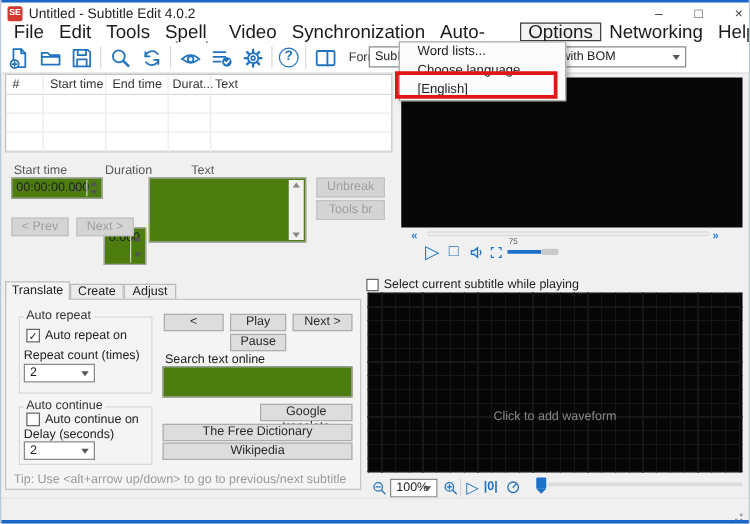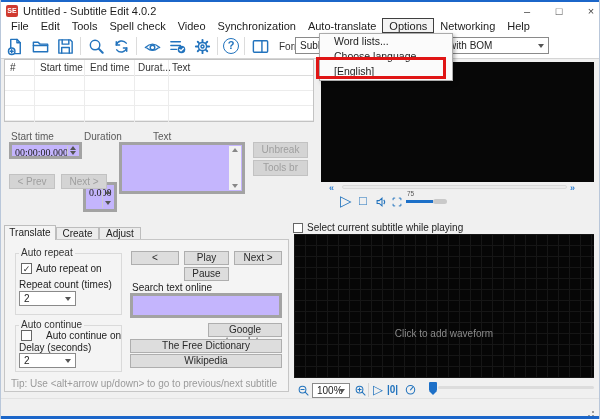--- a/index.html
+++ b/index.html
@@ -9,42 +9,42 @@
          border-left:1px solid #b9c7da; border-right:1px solid #b9c7da;padding-left:36px; }
   .abs { position:absolute; }
   .topline { left:0; top:0; width:600px; height:2px; background:#1b66c9; }
   .bottomline { left:0; top:416px; width:600px; height:3px; background:#1b66c9; }
   .titlebar { left:0; top:2px; width:600px; height:16px; background:#ffffff; }
   .appicon { left:5px; top:3px; width:12px; height:12px; background:#d03a30; color:#fff;
              font-size:7px; font-weight:bold; text-align:center; line-height:12px; border-radius:2px; }
   .apptitle { left:22px; top:3px; font-size:11px; color:#1c1c1c; }
   .winbtn { top:2px; width:28px; height:15px; text-align:center; line-height:14px; color:#444; font-size:11px; }
   .menubar { left:0; top:18px; width:600px; height:16px; background:#ffffff; display:flex; padding-left:4px; }
-  .menuitem { padding:1px 6px 0 6px; height:15px; line-height:14px; font-size:11px; color:#1c1c1c; }
+  .menuitem { padding:1px 6px 0 6px; height:15px; line-height:14px; font-size:15px; color:#1c1c1c; }
   .menuitem.open { border:1px solid #404040; background:#f4f4f4; padding-top:0; }
   .toolbar { left:0; top:34px; width:600px; height:25px; background:#ffffff; border-bottom:1px solid #d5d5d5;
              display:flex; align-items:center; padding-left:4px; gap:5px; }
   .ticon { width:20px; height:20px; display:flex; align-items:center; justify-content:center; }
   .ticon svg { width:19px; height:19px; stroke:#2273bd; fill:none; stroke-width:1.5; stroke-linecap:round; stroke-linejoin:round; }
   .tsep { width:1px; height:18px; background:#dcdcdc; }
   .helpcircle { width:16px; height:16px; border:1.7px solid #2273bd; border-radius:50%; color:#2273bd;
                 font-weight:bold; font-size:11px; text-align:center; line-height:13px; }
   .dropdown { background:#fff; border:1px solid #8a8a8a; font-size:10px; color:#222; line-height:15px;
               padding-left:4px; position:absolute; }
   .ddarrow { position:absolute; right:4px; top:6px; width:0; height:0;
              border-left:3.5px solid transparent; border-right:3.5px solid transparent; border-top:4px solid #555; }
   
   .listview { left:3px; top:59px; width:310px; height:63px; background:#fff; border:1px solid #c3c3c3; }
   .lv-col { position:absolute; top:2px; font-size:10px; color:#333; }
   .lv-vline { position:absolute; top:0; width:1px; height:62px; background:#ececec; }
   .lv-hline { position:absolute; left:0; width:308px; height:1px; background:#ececec; }
   .lv-header-line { position:absolute; left:0; top:15px; width:308px; height:1px; background:#dcdcdc; }
   
   .label { position:absolute; font-size:10px; color:#5a5a5a; }
-  .field { position:absolute; background:#c4b5fd; border:3px solid #a3a3a3; font-size:10px; color:#222; padding-left:3px;font-family:Liberation Serif, serif; }
+  .field { position:absolute; background:#4d7c0f; border:1px solid #a3a3a3; font-size:10px; color:#222; padding-left:3px; }
   .spin { position:absolute; right:1px; top:1px; width:11px; bottom:1px; border-left:1px solid #ccc;
           display:flex; flex-direction:column; }
   .spin div { flex:1; display:flex; align-items:center; justify-content:center; }
   .tri-up { width:0; height:0; border-left:3px solid transparent; border-right:3px solid transparent; border-bottom:4px solid #555; }
   .tri-dn { width:0; height:0; border-left:3px solid transparent; border-right:3px solid transparent; border-top:4px solid #555; }
   .btn { position:absolute; background:#dddddd; border:1px solid #aeaeae; font-size:10px; color:#2a2a2a;
          text-align:center; }
   .btn.disabled { background:#d4d4d4; border-color:#c2c2c2; color:#9f9f9f; }
   .scrollcol { position:absolute; right:1px; top:1px; width:12px; bottom:1px; background:#f2f2f2;
                display:flex; flex-direction:column; justify-content:space-between; align-items:center; padding:2px 0; }
@@ -273,21 +273,21 @@
   <div class="checkbox" style="left:20px; top:263px;">✓</div>
   <div class="cblabel" style="left:35px; top:263px;">Auto repeat on</div>
   <div class="label" style="left:18px; top:279px; color:#222;">Repeat count (times)</div>
   <div class="dropdown" style="left:18px; top:291px; width:57px; height:15px; line-height:13px;">
     <span>2</span><span class="ddarrow" style="top:5px;"></span>
   </div>
 
   <div class="groupbox" style="left:14px; top:325px; width:107px; height:47px;"></div>
   <div class="grouplabel" style="left:18px; top:319px;">Auto continue</div>
   <div class="checkbox" style="left:20px; top:330px;"></div>
-  <div class="cblabel" style="left:45px; top:330px;">Auto continue on</div>
+  <div class="cblabel" style="left:35px; top:330px;">Auto continue on</div>
   <div class="label" style="left:18px; top:342px; color:#222;">Delay (seconds)</div>
   <div class="dropdown" style="left:18px; top:353px; width:57px; height:15px; line-height:13px;">
     <span>2</span><span class="ddarrow" style="top:5px;"></span>
   </div>
 
   <div class="btn" style="left:130px; top:251px; width:48px; height:14px; line-height:12px;">&lt;</div>
   <div class="btn" style="left:183px; top:251px; width:45px; height:14px; line-height:12px;">Play</div>
   <div class="btn" style="left:233px; top:251px; width:48px; height:14px; line-height:12px;">Next &gt;</div>
   <div class="btn" style="left:183px; top:267px; width:45px; height:14px; line-height:12px;">Pause</div>
 

